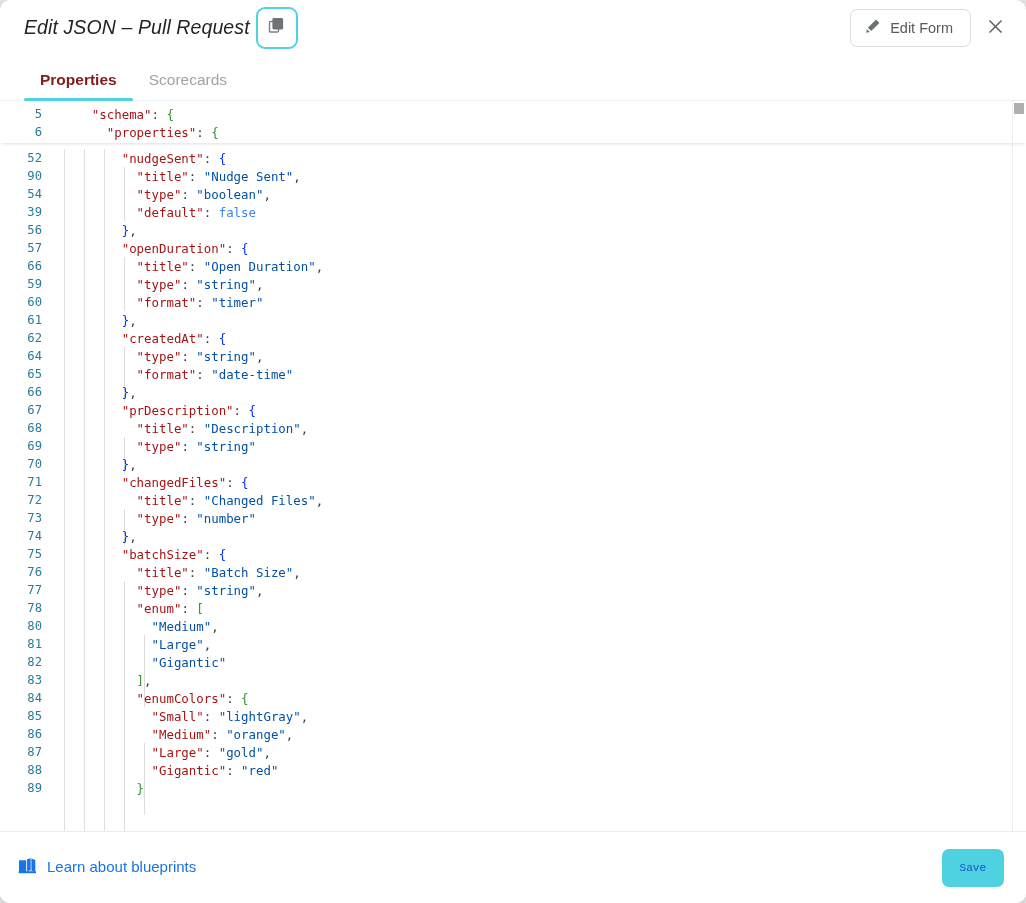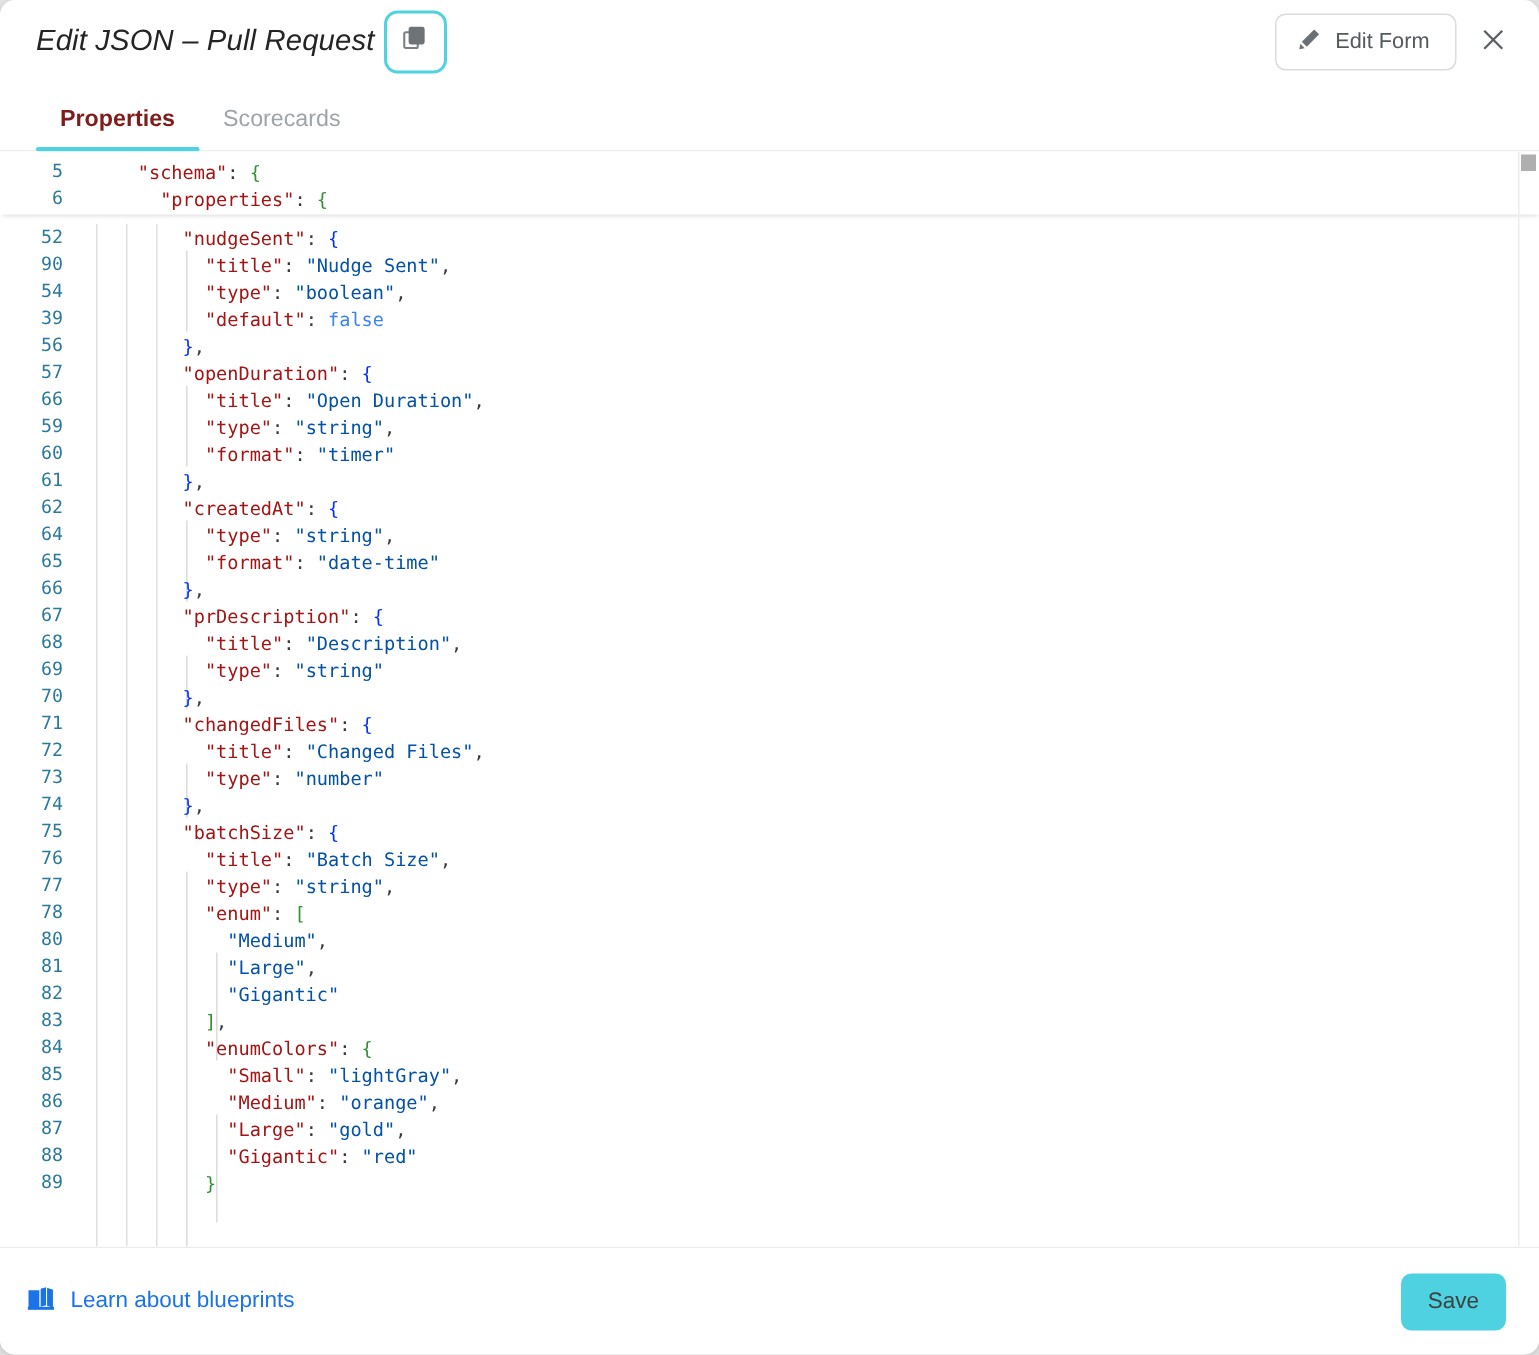--- a/index.html
+++ b/index.html
@@ -207,24 +207,24 @@
     text-decoration: none;
   }
   .ftr-spacer { flex: 1 1 auto; }
   .save-btn {
     height: 38px;
     min-width: 62px;
     padding: 0 18px;
     border: none;
     border-radius: 7px;
     background: #4ed1e0;
-    color: #404040;
-    font-size: 15px;
-    cursor: pointer;
-    font-family: Liberation Sans, sans-serif;
+    color: #1d4ed8;
+    font-size: 11px;
+    cursor: pointer;
+    font-family: Liberation Mono, monospace;
   }
 </style>
 </head>
 <body>
 
 <div class="modal">
 
   <div class="hdr">
     <div class="hdr-title">Edit JSON – Pull Request</div>
 

